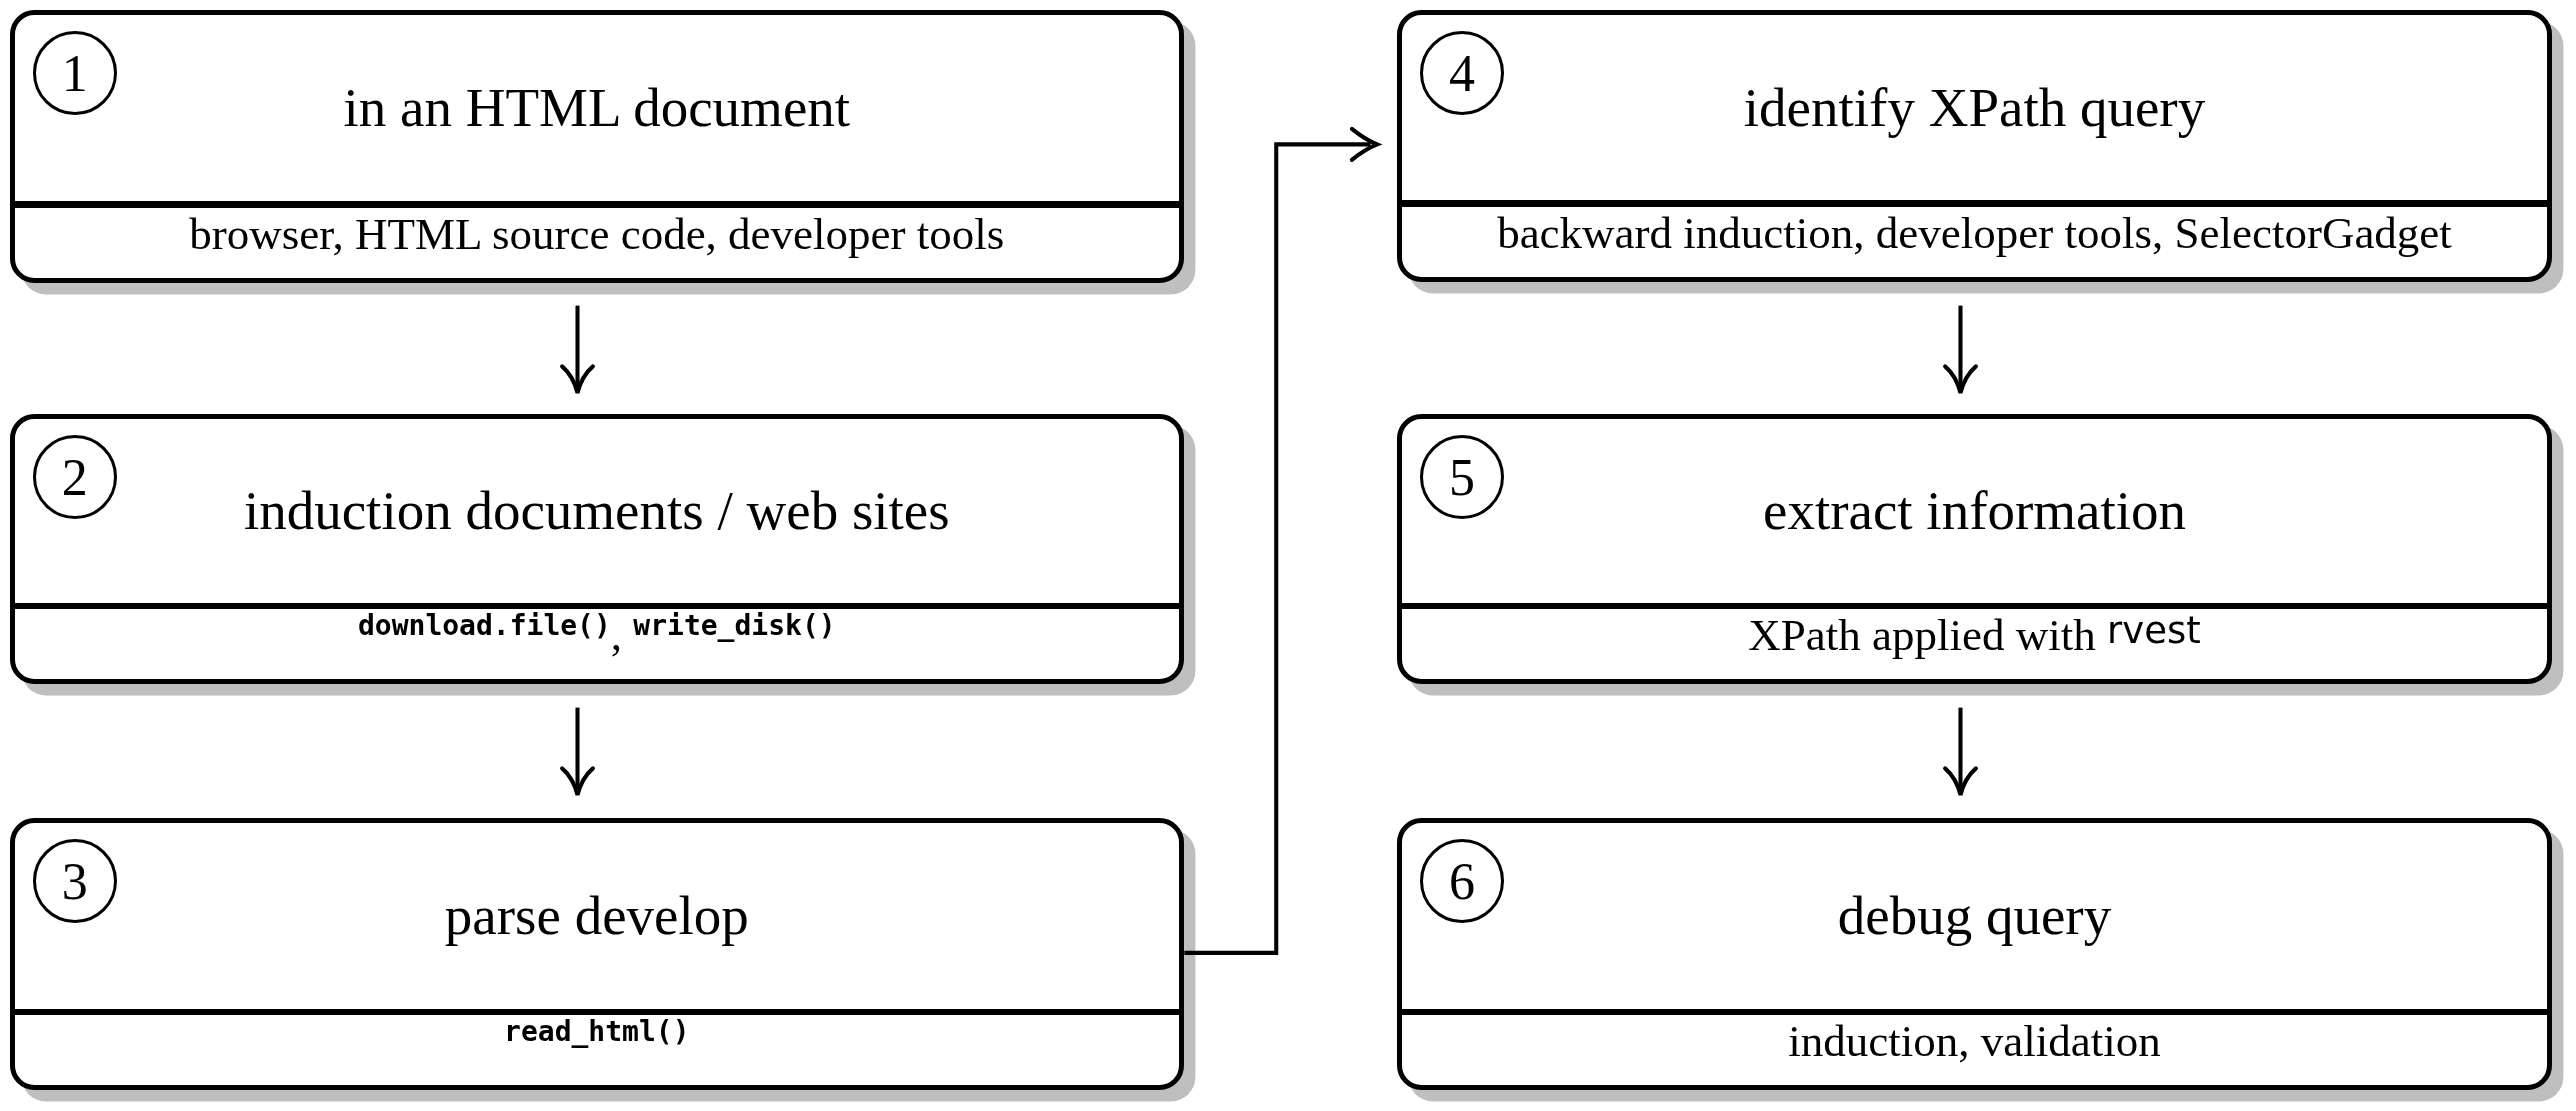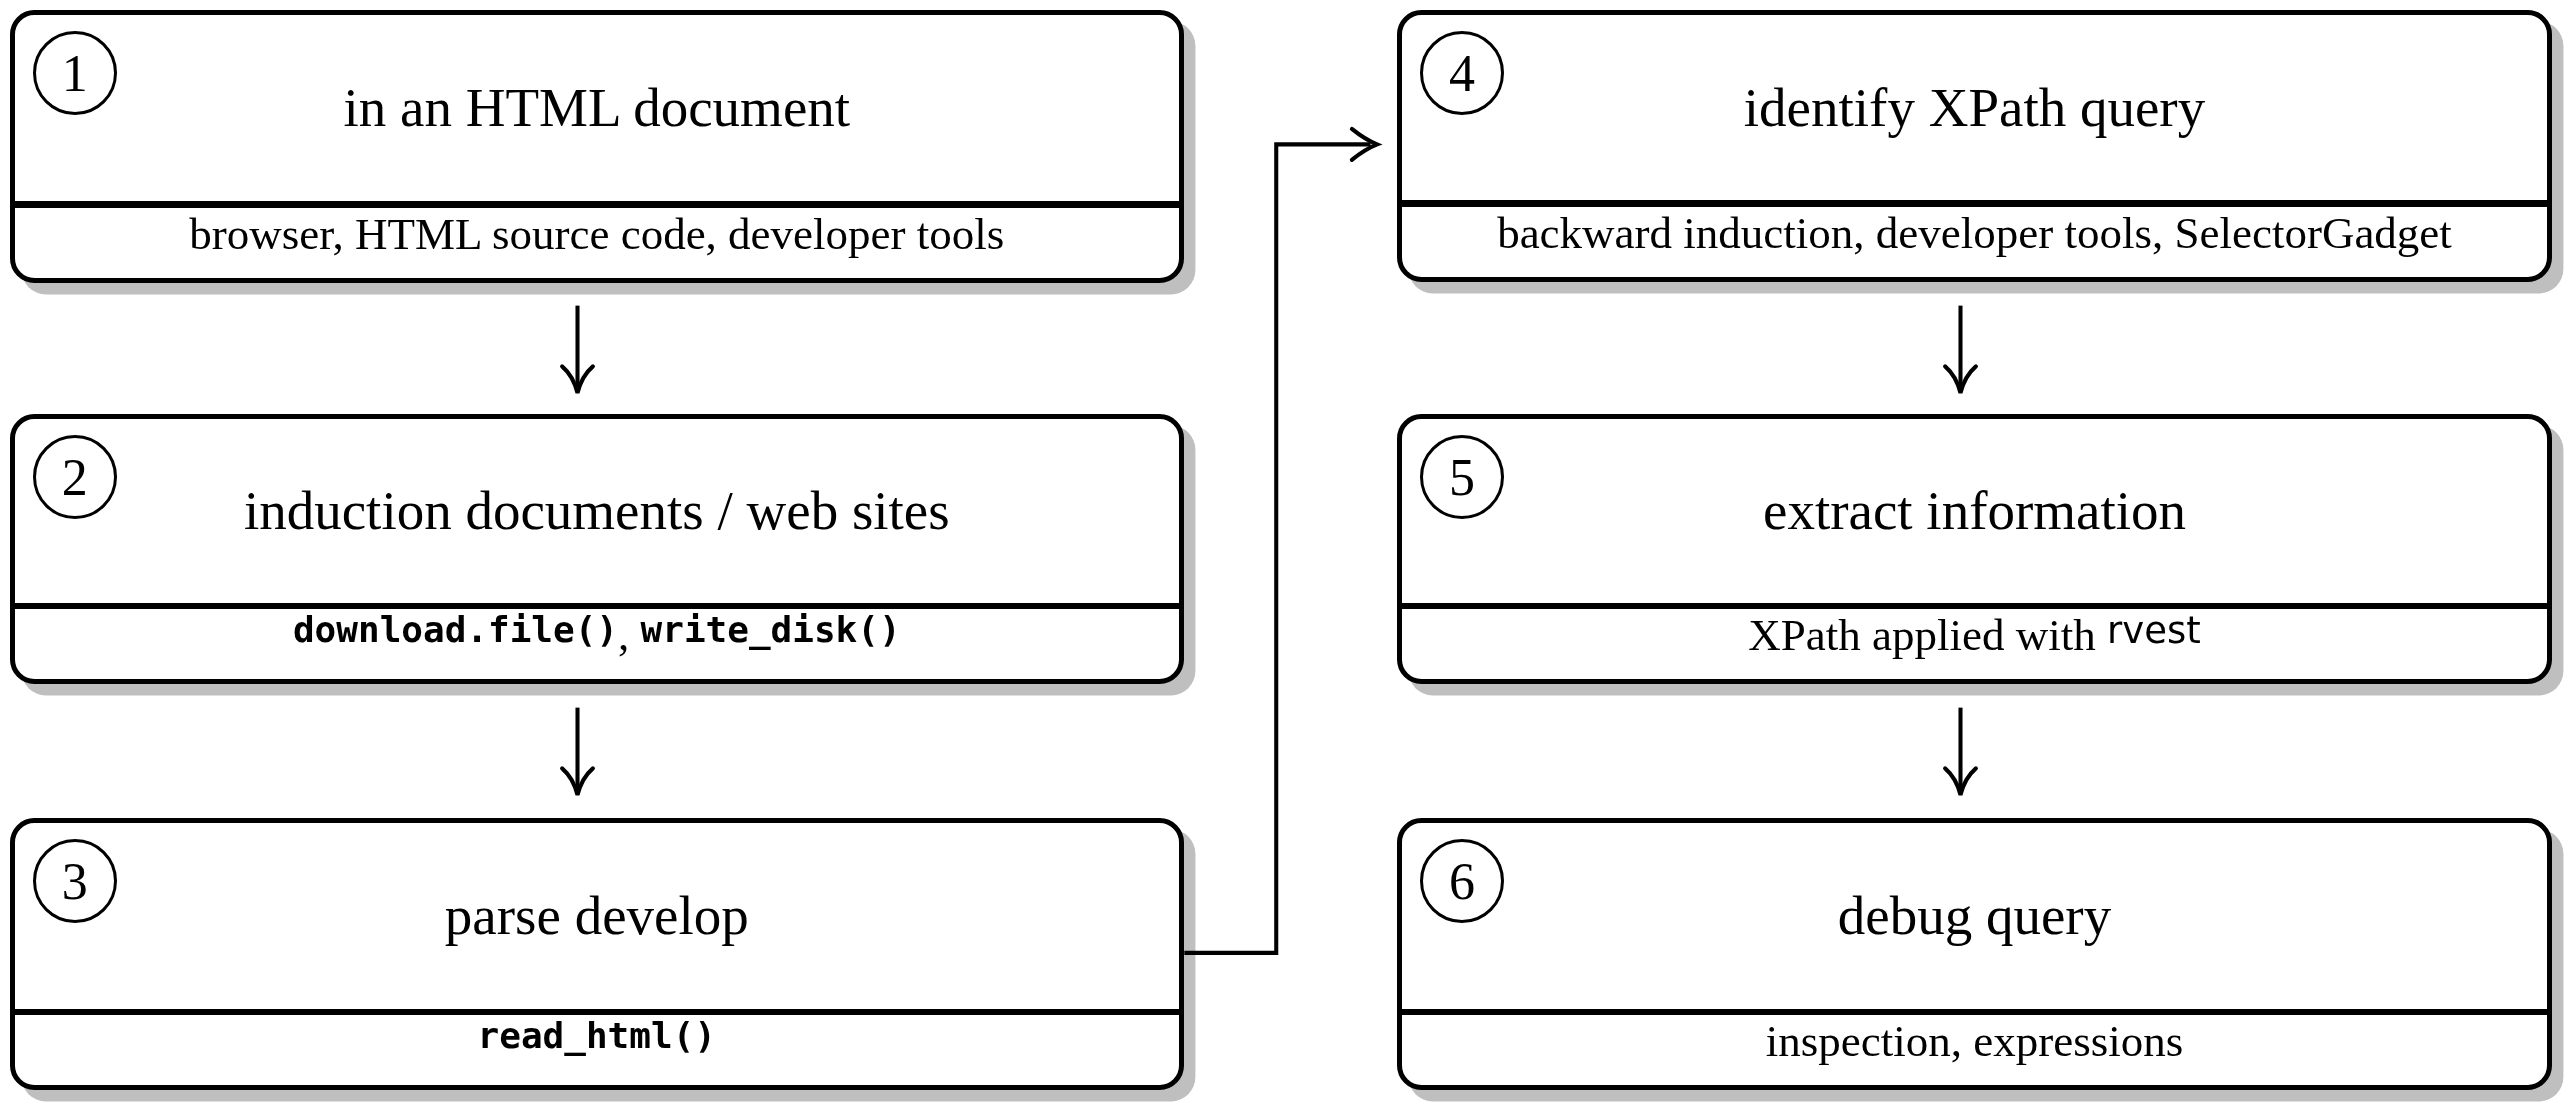--- a/index.html
+++ b/index.html
@@ -9,21 +9,21 @@
        box-shadow:11.4px 11.4px 0 #bfbfbf;display:flex;flex-direction:column;box-sizing:border-box;}
   .box-header{flex:1;display:flex;flex-direction:column;align-items:center;justify-content:center;position:relative;}
   .title{ text-align:center;font-size:55px;line-height:80px;}
   .divider{height:6.5px;background:#000;flex:0 0 auto;}
   .box-footer{height:70px;flex:0 0 70px;display:flex;justify-content:center;
               font-size:45px;white-space:pre;}
   .badge{position:absolute;left:18px;top:16.3px;width:78px;height:78px;border:3.3px solid #000;
          border-radius:50%;display:flex;align-items:center;justify-content:center;
          font-size:52px;background:#ffffff;}
   .seg-serif{font-family:"Liberation Serif","DejaVu Serif",serif;font-size:45px;}
-  .seg-mono{font-family:"DejaVu Sans Mono","Liberation Mono",monospace;font-weight:bold;font-size:36px;}
+  .seg-mono{font-family:"DejaVu Sans Mono","Liberation Mono",monospace;font-weight:bold;font-size:28px;}
   .seg-sans{font-family:"DejaVu Sans","Liberation Sans",sans-serif;font-size:37px;}
   .arrow{position:absolute;}
   svg{display:block;}
   
   #box1{left:9.8px;top:9.8px;width:1174px;height:273px;}
   #box2{left:9.8px;top:414px;width:1174px;height:270px;}
   #box3{left:9.8px;top:818px;width:1174px;height:272px;}
   #box4{left:1397px;top:9.8px;width:1155px;height:272px;}
   #box5{left:1397px;top:414px;width:1155px;height:270px;}
   #box6{left:1397px;top:818px;width:1155px;height:272px;}
@@ -112,21 +112,21 @@
     <div class="box-header">
       <div class="badge">
         <span>6</span>
       </div>
       <div class="title">
         <div>debug query</div>
       </div>
     </div>
     <div class="divider"></div>
     <div class="box-footer">
-      <span class="seg-serif">inspection, expressions</span>
+      <span class="seg-serif">induction, validation</span>
     </div>
   </div>
 
   <div class="arrow" style="left:553px;top:304px;">
     <svg width="49" height="94" viewBox="0 0 60 116">
       <line x1="30" y1="2" x2="30" y2="104" stroke="#000" stroke-width="5"></line>
       <path d="M 11 77 Q 25 89 30 110 Q 35 89 49 77" fill="none" stroke="#000" stroke-width="5" stroke-linecap="round"></path>
     </svg>
   </div>
 

